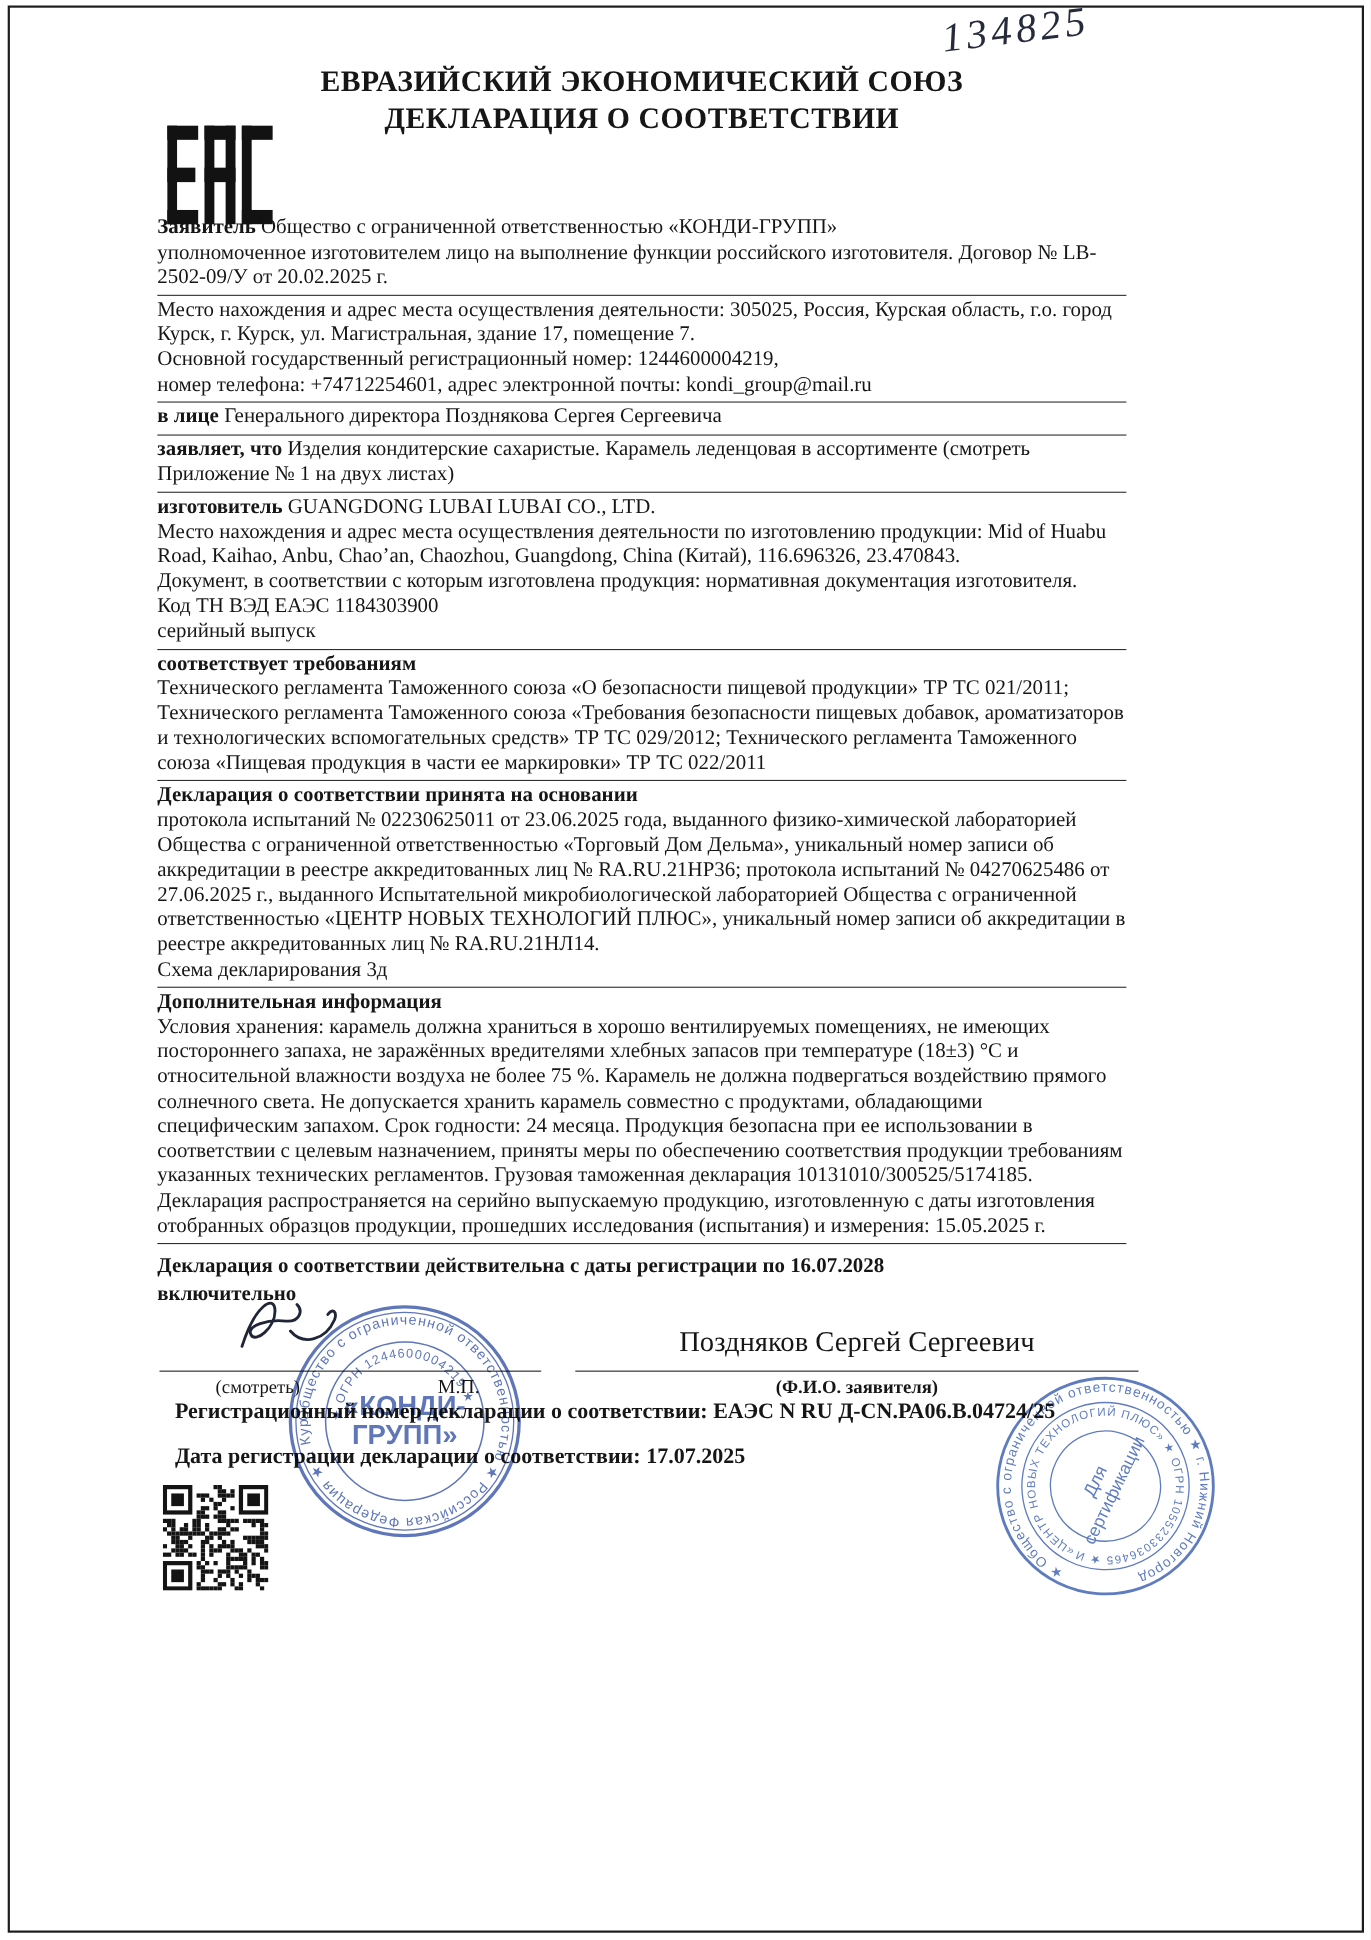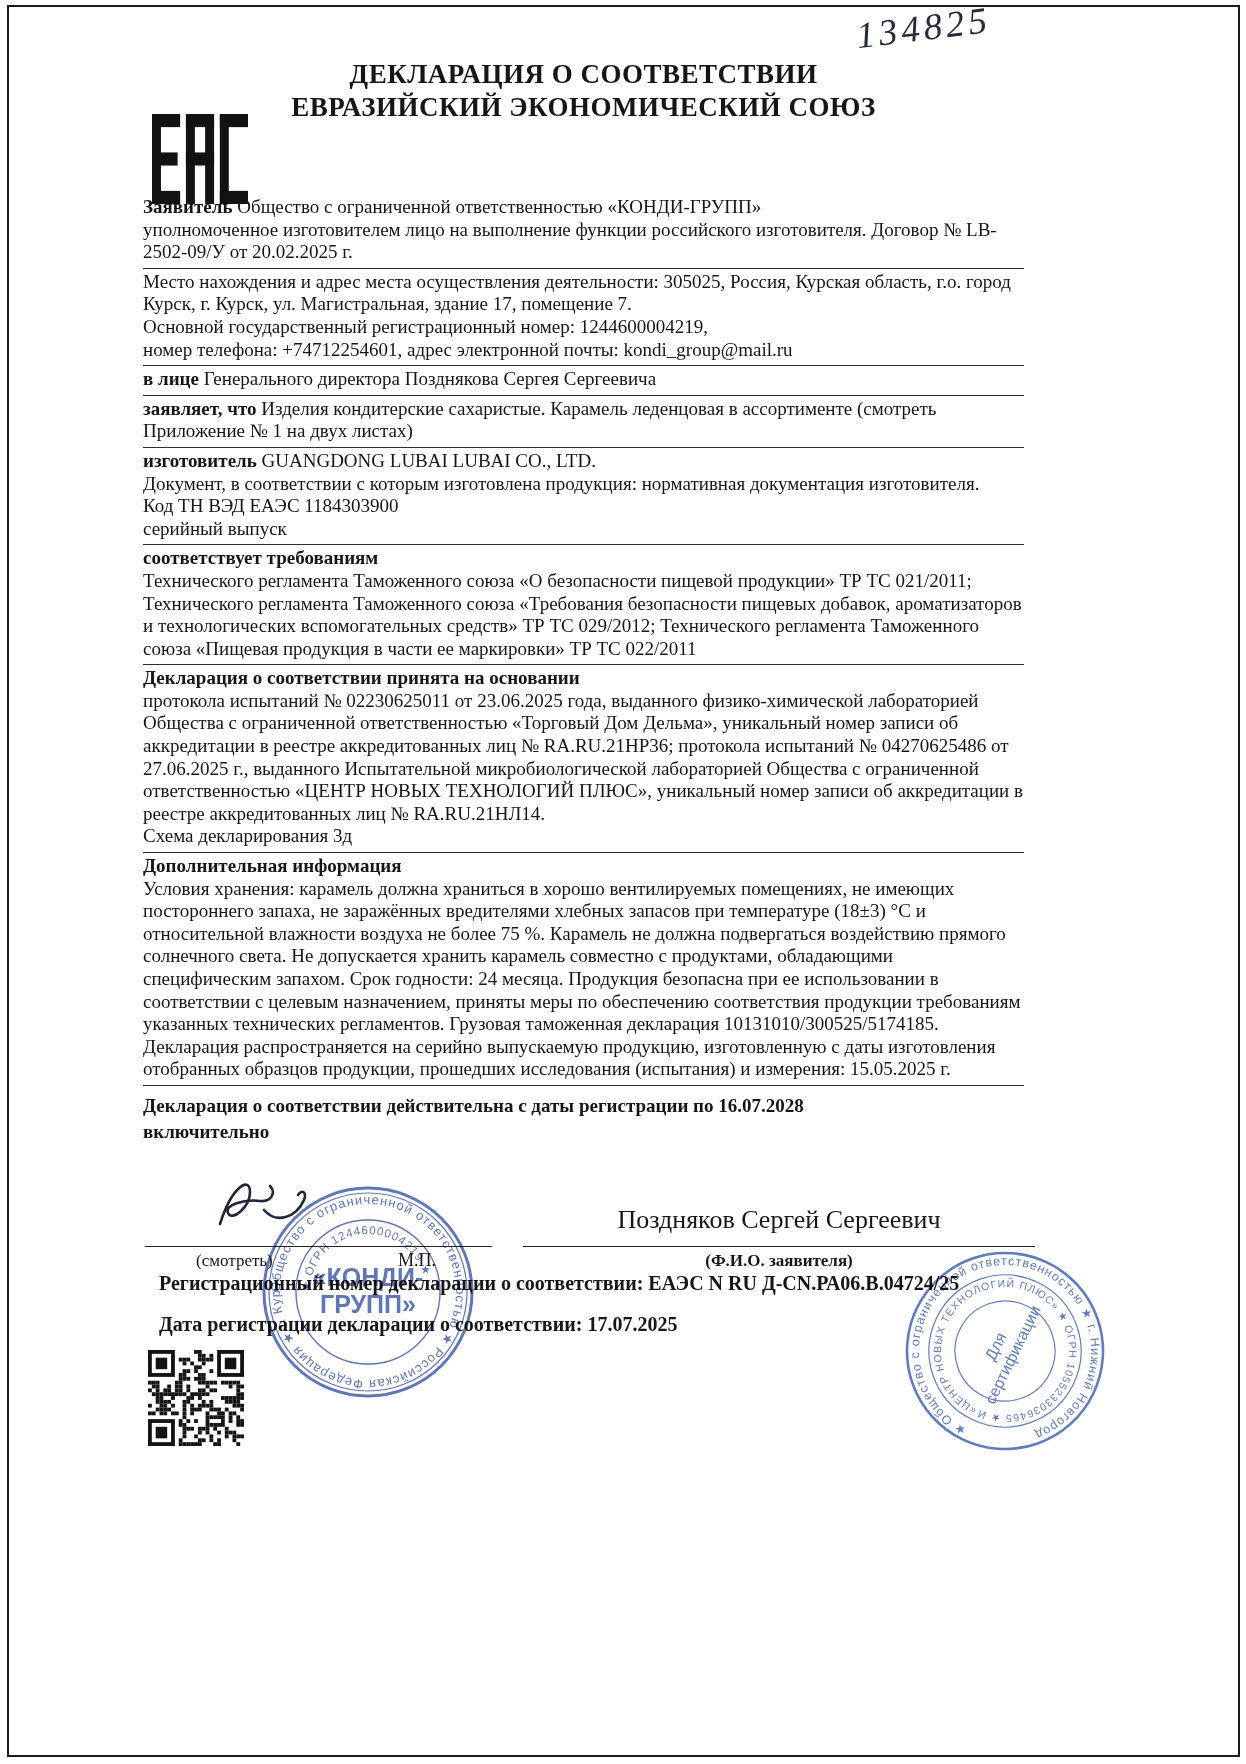--- a/index.html
+++ b/index.html
@@ -71,22 +71,22 @@
           <rect x="53" y="41" width="44" height="14"></rect>
         <rect x="106" y="0" width="14" height="96"></rect>
           <rect x="106" y="0" width="44" height="14"></rect>
         <rect x="106" y="82" width="44" height="14"></rect>
       </g>
     </svg>
   </div>
 
   <div class="content">
     <div class="titles">
+      <div>ЕВРАЗИЙСКИЙ ЭКОНОМИЧЕСКИЙ СОЮЗ</div>
       <div>ДЕКЛАРАЦИЯ О СООТВЕТСТВИИ</div>
-      <div>ЕВРАЗИЙСКИЙ ЭКОНОМИЧЕСКИЙ СОЮЗ</div>
     </div>
 
     <div class="doc-body">
       <div class="sec">
         <p><span class="lb">Заявитель</span>
            <span>Общество с ограниченной ответственностью «КОНДИ-ГРУПП»</span></p>
         <p>уполномоченное изготовителем лицо на выполнение функции российского изготовителя. Договор № LB-2502-09/У от 20.02.2025 г.</p>
       </div>
 
       <div class="sec">
@@ -101,20 +101,21 @@
       </div>
 
       <div class="sec">
         <p><span class="lb">заявляет, что</span>
            <span>Изделия кондитерские сахаристые. Карамель леденцовая в ассортименте (смотреть Приложение № 1 на двух листах)</span></p>
       </div>
 
       <div class="sec">
         <p><span class="lb">изготовитель</span>
            <span>GUANGDONG LUBAI LUBAI CO., LTD.</span></p>
+        <p>Место нахождения и адрес места осуществления деятельности по изготовлению продукции: Mid of Huabu Road, Kaihao, Anbu, Chao’an, Chaozhou, Guangdong, China (Китай), 116.696326, 23.470843.</p>
         <p>Документ, в соответствии с которым изготовлена продукция: нормативная документация изготовителя.</p>
         <p>Код ТН ВЭД ЕАЭС 1184303900</p>
         <p>серийный выпуск</p>
       </div>
 
       <div class="sec">
         <p class="lb">соответствует требованиям</p>
         <p>Технического регламента Таможенного союза «О безопасности пищевой продукции» ТР ТС 021/2011; Технического регламента Таможенного союза «Требования безопасности пищевых добавок, ароматизаторов и технологических вспомогательных средств» ТР ТС 029/2012; Технического регламента Таможенного союза «Пищевая продукция в части ее маркировки» ТР ТС 022/2011</p>
       </div>
 

